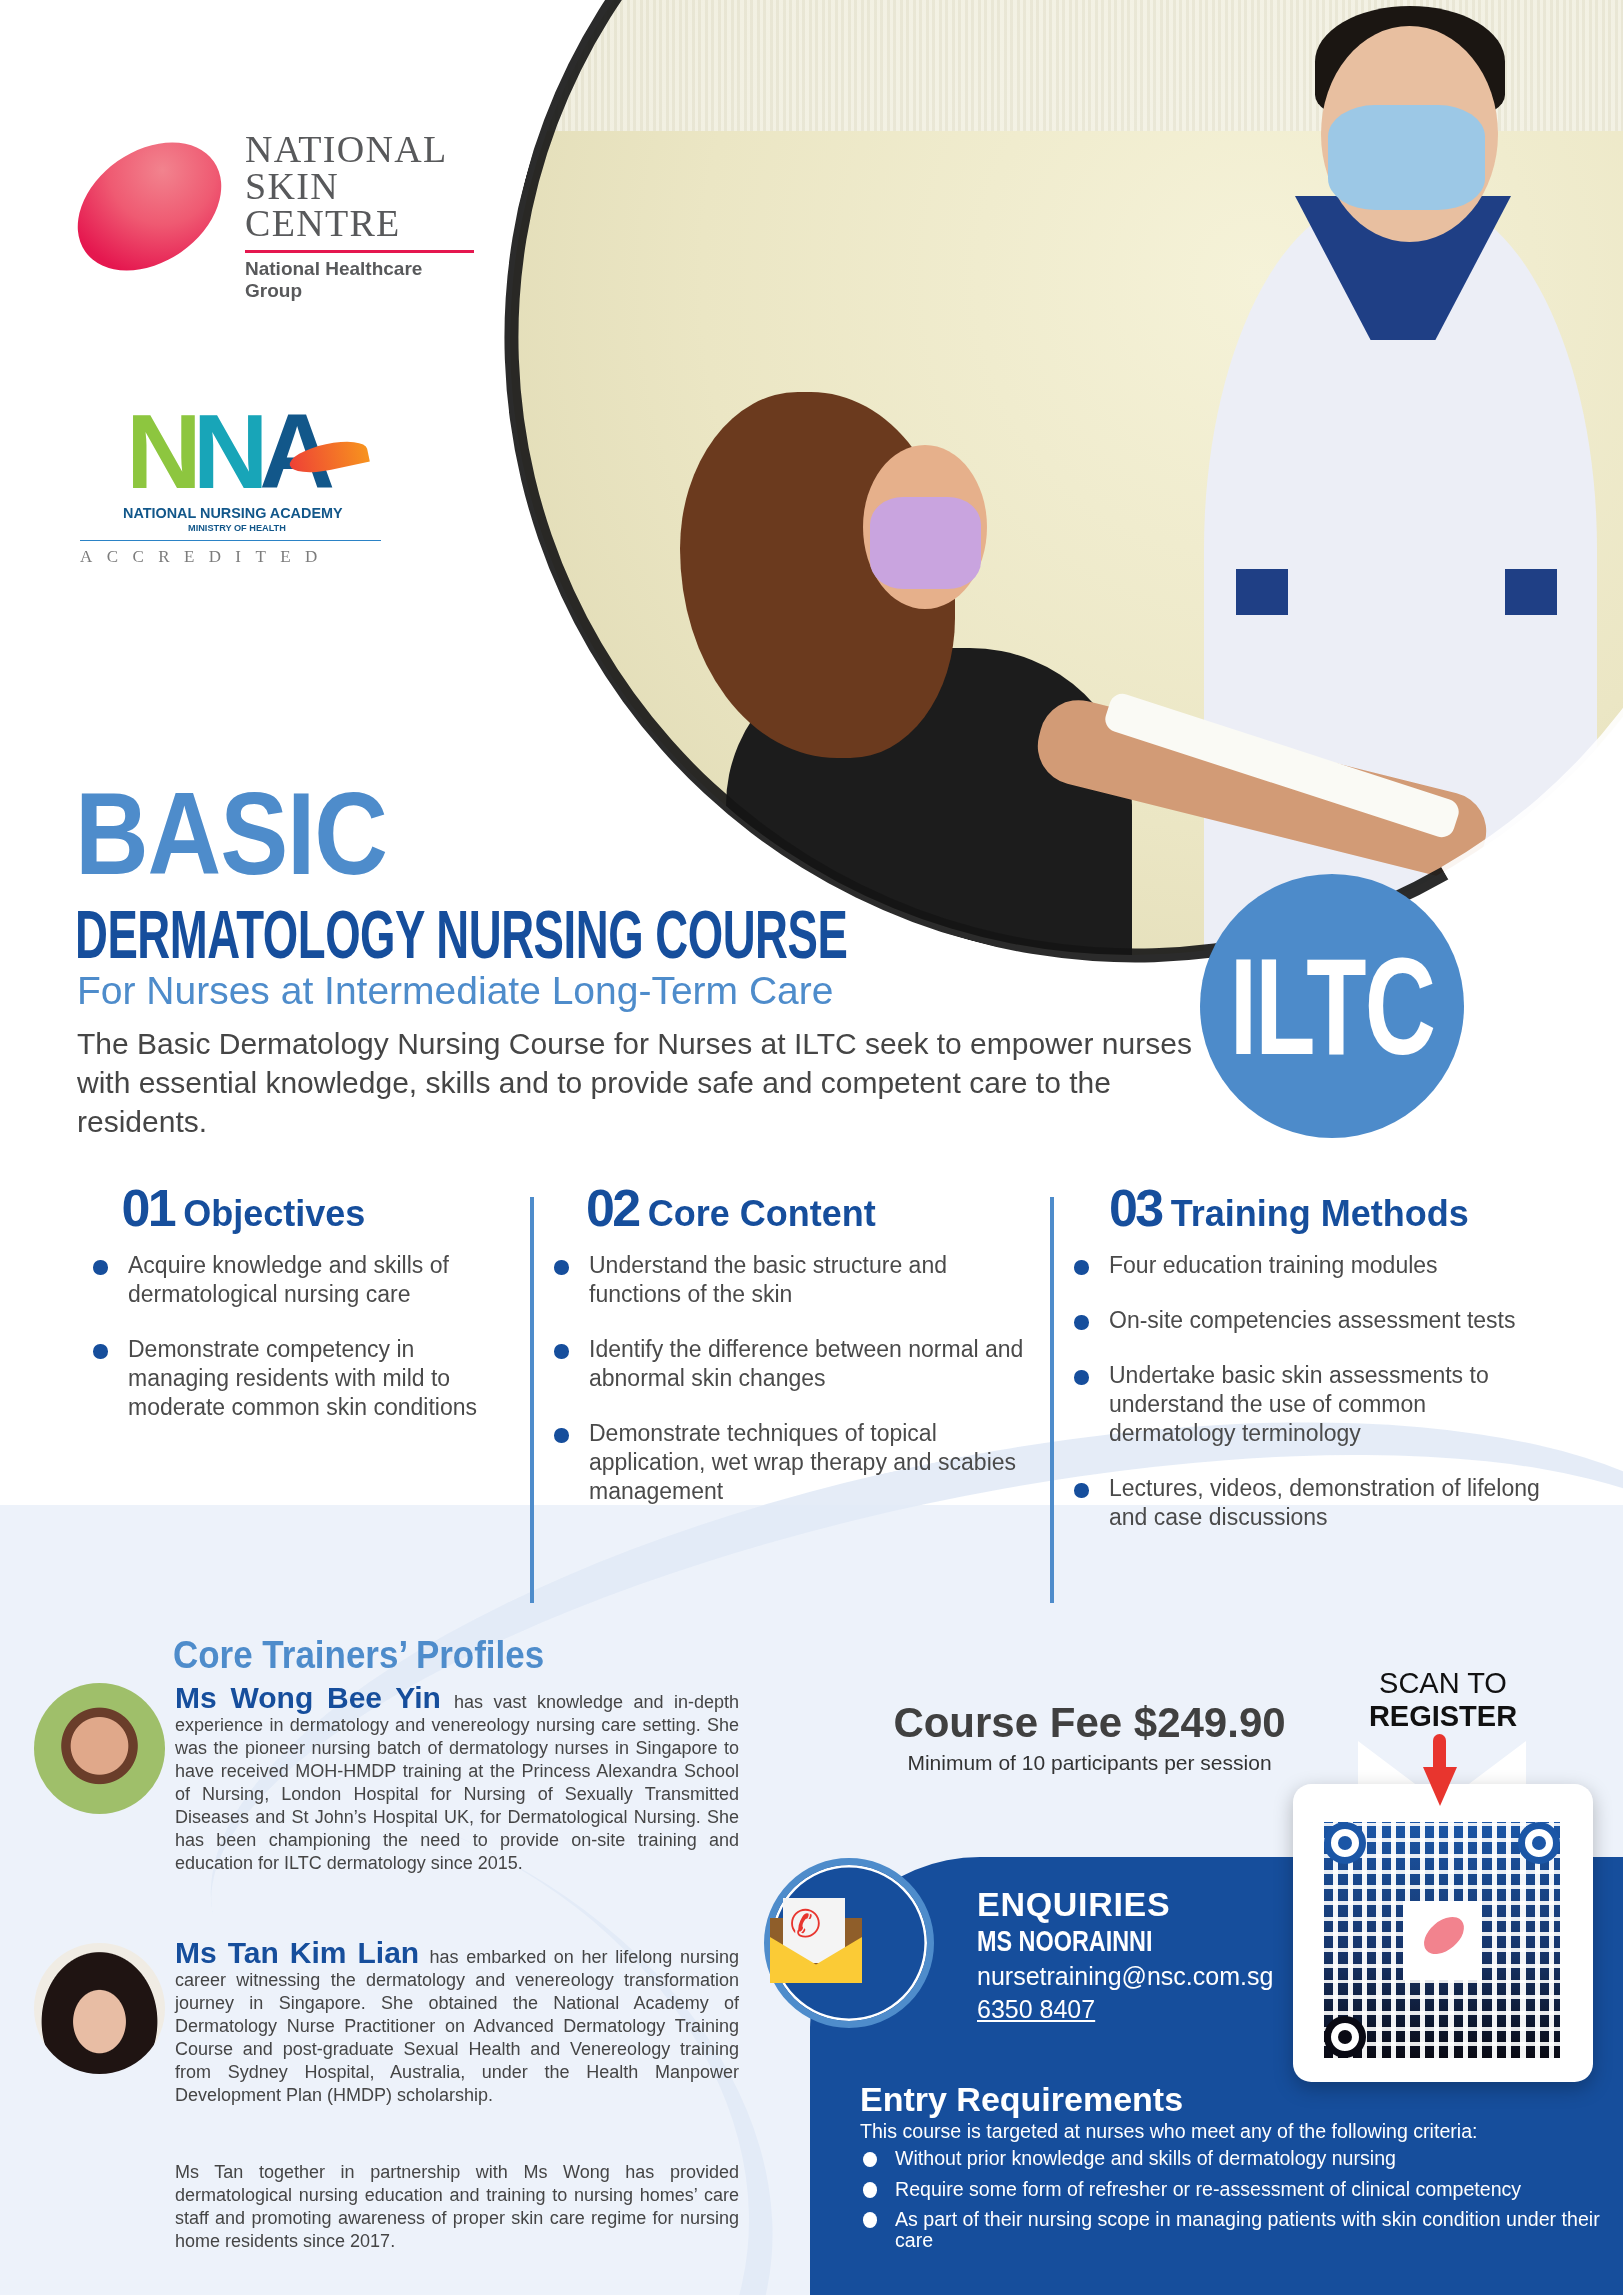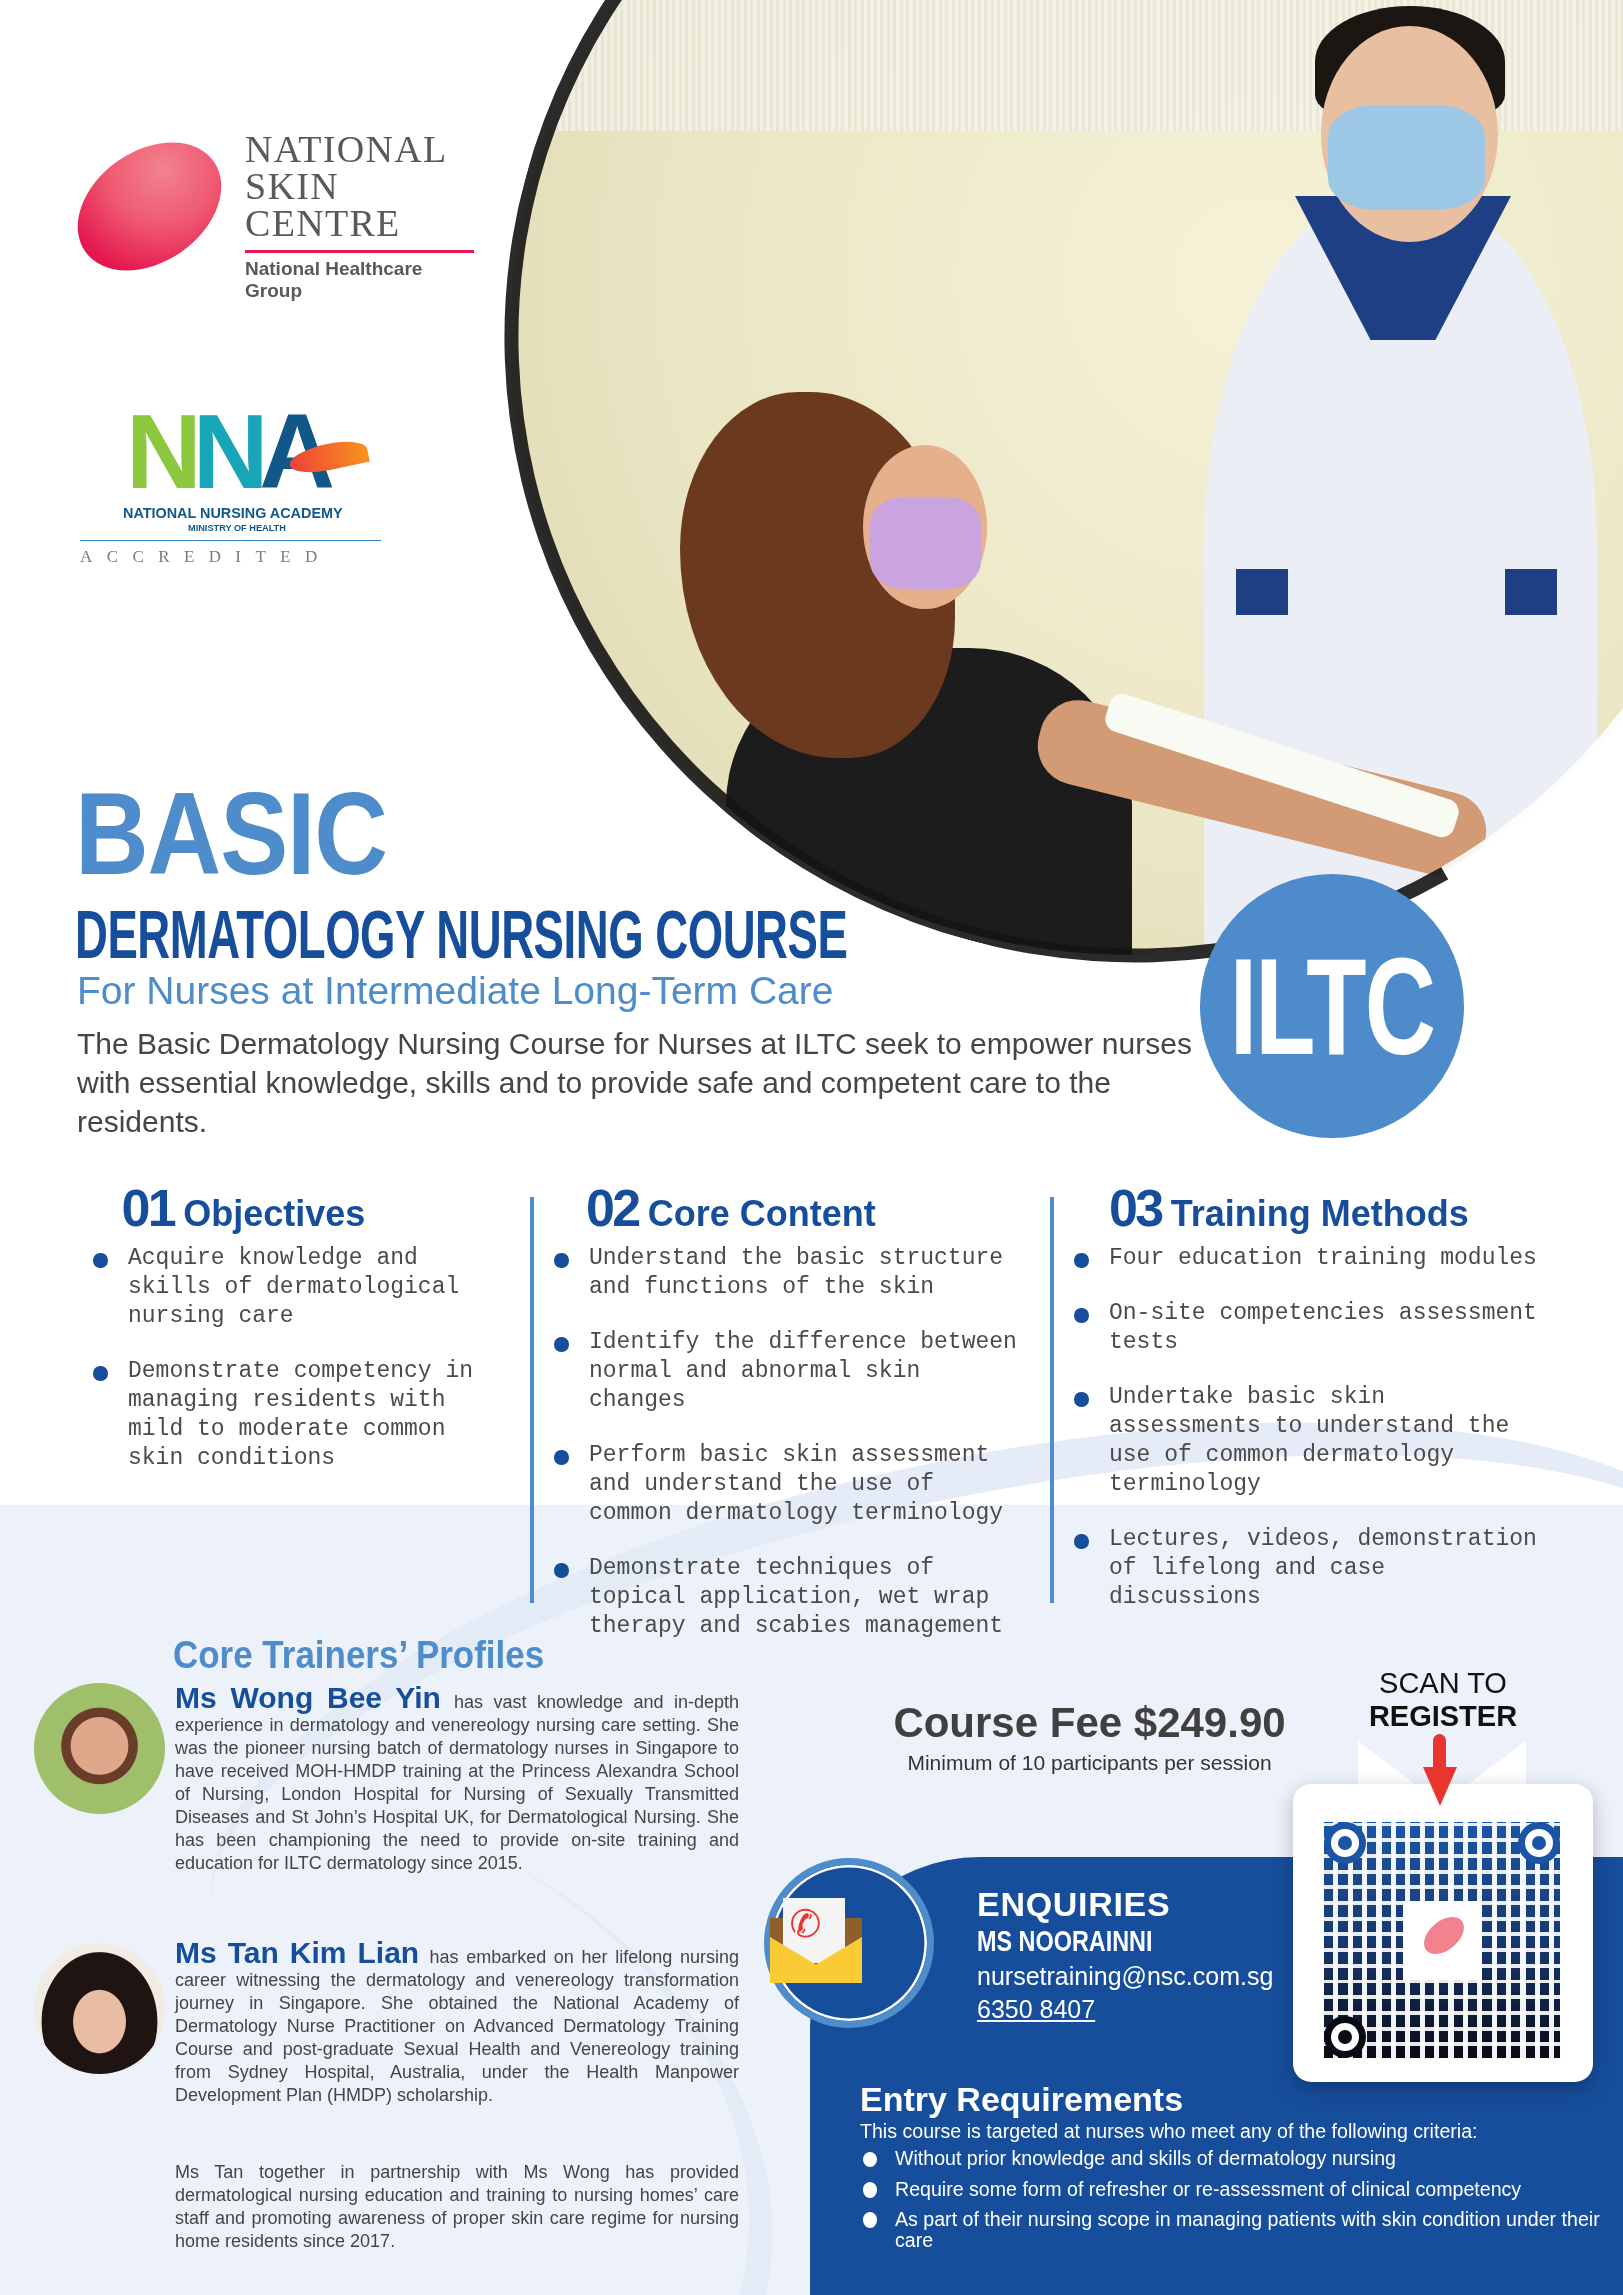--- a/index.html
+++ b/index.html
@@ -65,21 +65,21 @@
   .col-3 { left:1073px; width:471px; }
   .vline { position:absolute; top:1197px; width:3.9px; background:#4e8ccb; }
   .vline-1 { left:530px; height:406px; }
   .vline-2 { left:1050px; height:406px; }
   .col h2 { display:flex; align-items:baseline; color:#164e9c; white-space:nowrap; }
   .col h2 .num { font-size:52px; font-weight:bold; letter-spacing:-2.6px; margin-right:9.2px; }
   .col h2 .lbl { font-size:36px; font-weight:bold; }
   .col-1 h2 { margin-left:29.4px; }
   .col-2 h2 { margin-left:33px; }
   .col-3 h2 { margin-left:36px; }
-  .col ul { list-style:none; margin-top:6px;font-family:Liberation Mono, monospace; }
+  .col ul { list-style:none; margin-top:13px; }
   .col li { position:relative; padding-left:36px; font-size:23px; line-height:29px; color:#4a4a4a; margin-bottom:26px; }
   .col li::before { content:""; position:absolute; left:1.3px; top:9.2px; width:14.4px; height:14.4px; border-radius:50%; background:#164e9c; }
 
   
   .trainers-title { position:absolute; left:173px; top:1634px; font-size:38px; font-weight:bold; color:#4e8ccb; transform:scaleX(.92); transform-origin:left; white-space:nowrap; }
   .avatar { position:absolute; width:131px; height:131px; border-radius:50%; overflow:hidden; }
   .avatar-1 { left:34px; top:1683px; background:radial-gradient(circle at 50% 48%, #e0a88a 0 30%, #6a3d2a 31% 40%, #9fbf6a 41% 100%); }
   .avatar-2 { left:34px; top:1943px; background:radial-gradient(ellipse at 50% 60%, #e8bda4 0 28%, #1f1412 29% 62%, #f0ece4 63% 100%); }
   .bio { position:absolute; left:175px; width:564px; font-size:18px; line-height:23px; color:#454545; text-align:justify; }
   .bio-1 { top:1685px; }
@@ -206,21 +206,20 @@
 </div>
 
 <div class="col col-2">
   <h2>
       <span class="num">02</span>
       <span class="lbl">Core Content</span>
     </h2>
   <ul>
     <li>Understand the  basic structure and functions of the skin</li>
     <li>Identify the difference between normal and abnormal skin changes</li>
-    <li>Perform basic skin assessment and understand the use of common dermatology terminology</li>
     <li>Demonstrate techniques of topical application, wet wrap therapy and scabies management</li>
   </ul>
 </div>
 
 <div class="col col-3">
   <h2>
       <span class="num">03</span>
       <span class="lbl">Training Methods</span>
     </h2>
   <ul>

